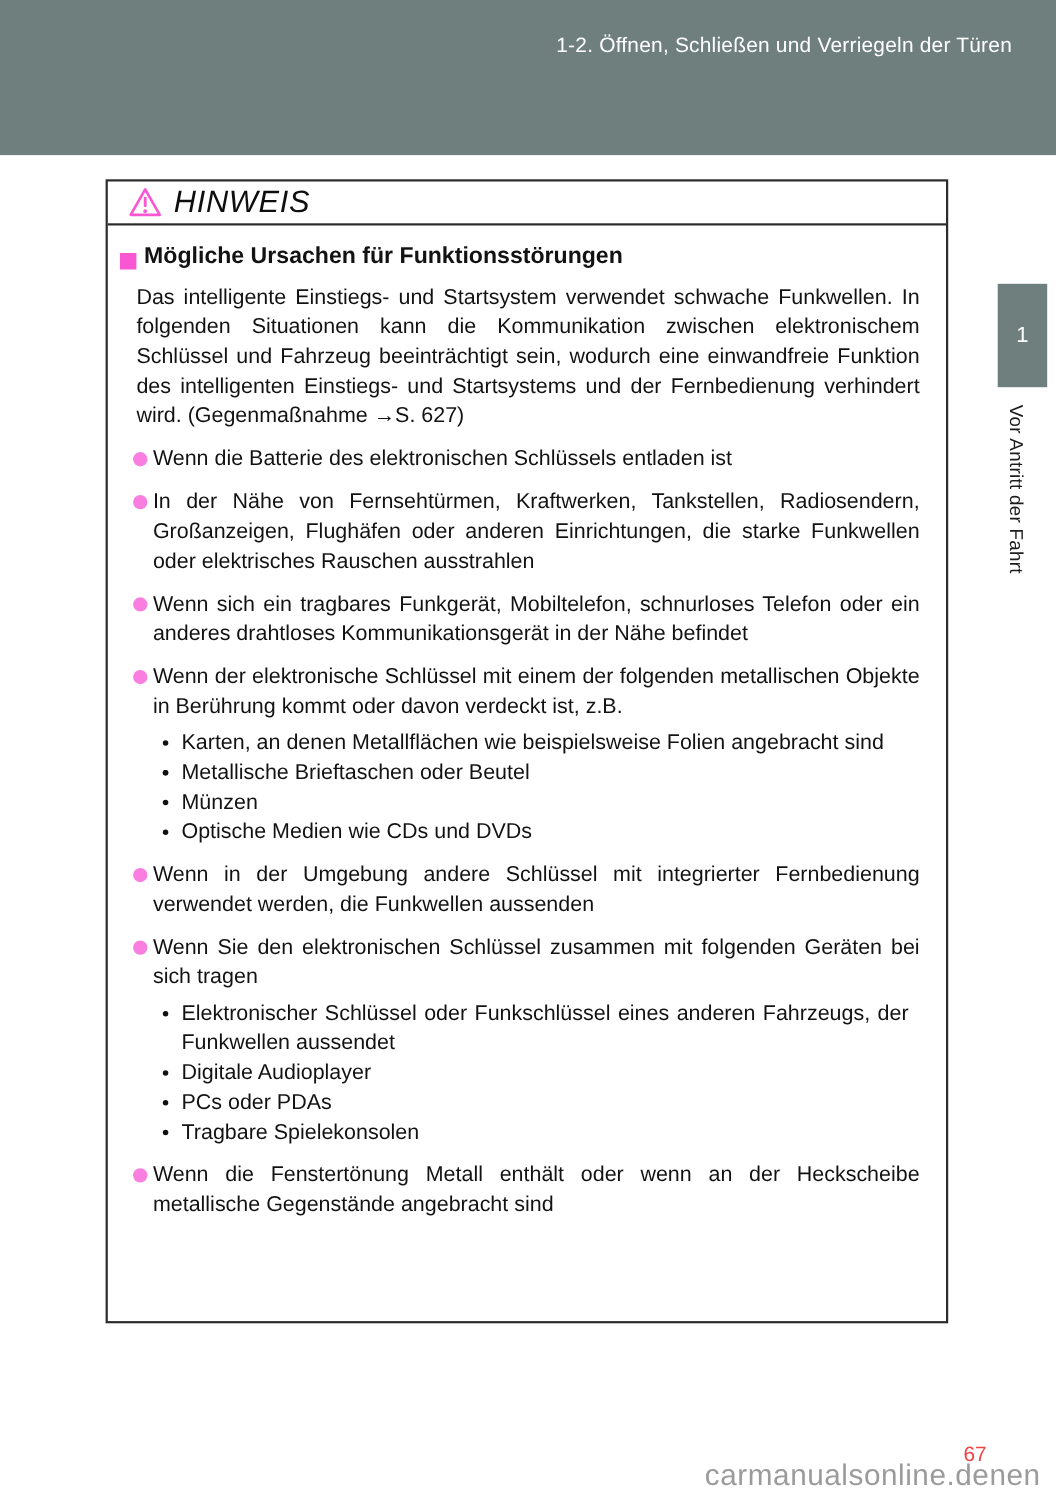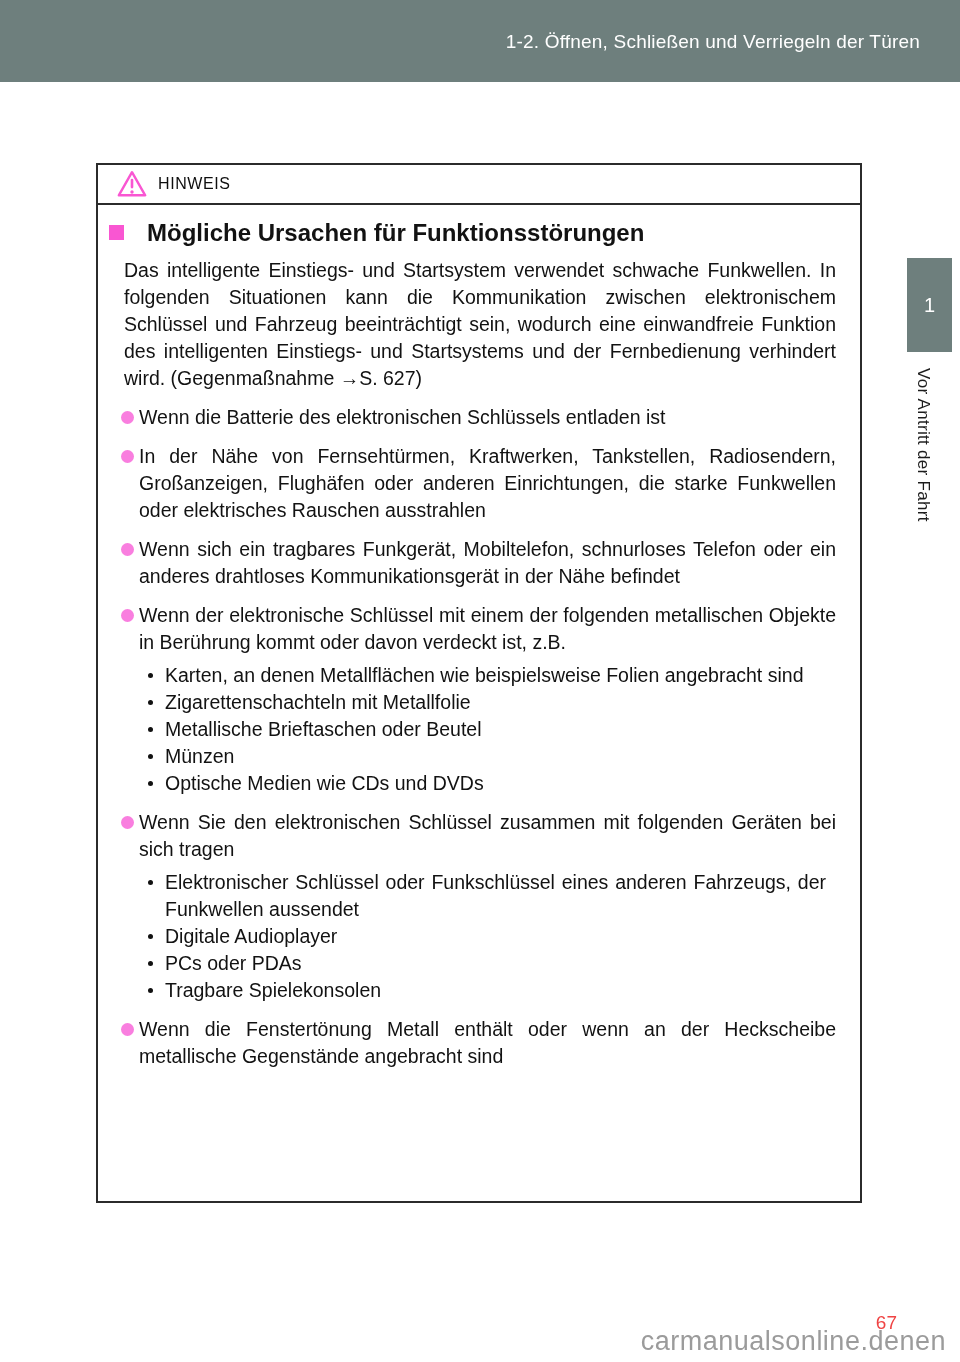--- a/index.html
+++ b/index.html
@@ -11,21 +11,21 @@
     width: 960px;
     height: 1362px;
     background: #ffffff;
     overflow: hidden;
   }
 
   
   .band {
     position: absolute;
     left: 0; top: 0;
-    width: 960px; height: 82px;
+    width: 960px; height: 141px;
     background: var(--band, #6e7f7d);
   }
   .band-title {
     position: absolute;
     top: 31px; right: 40px;
     font-size: 19px;
     letter-spacing: 0.2px;
     color: #ffffff;
     white-space: nowrap;
   }
@@ -61,38 +61,39 @@
   .notice-header {
     height: 40px;
     border-bottom: 2px solid #2b2b2b;
     display: flex;
     align-items: center;
     gap: 11px;
     padding-left: 19px;
   }
   .warn-svg { display: block; }
   .notice-title {
-    font-size: 16px;
+    font-size: 28px;
     color: #0e0e0e;
     letter-spacing: 0.6px;
+    font-style: italic;
   }
   .notice-body {
     padding: 16px 24px 0 26px;
     font-size: 19.5px;
     line-height: 27px;
     color: #121212;
   }
 
   .section-heading {
     display: flex;
-    align-items: flex-start;
-    gap: 23px;
+    align-items: flex-end;
+    gap: 7px;
     margin-left: -15px;
     font-weight: bold;
-    font-size: 24px;
+    font-size: 21px;
     line-height: 24px;
   }
   .sq {
     flex: 0 0 auto;
     width: 15px; height: 15px;
     margin-top: 4px;
     background: var(--accent_pink, #f956d2);
   }
 
   .intro {
@@ -174,25 +175,26 @@
       </div>
 
       <p class="intro">Das intelligente Einstiegs- und Startsystem verwendet schwache Funkwellen. In folgenden Situationen kann die Kommunikation zwischen elektronischem Schlüssel und Fahrzeug beeinträchtigt sein, wodurch eine einwandfreie Funktion des intelligenten Einstiegs- und Startsystems und der Fernbedienung verhindert wird. (Gegenmaßnahme →S. 627)</p>
 
       <div>
           <div class="item"><span class="dot1"></span><span>Wenn die Batterie des elektronischen Schlüssels entladen ist</span></div>
           <div class="item"><span class="dot1"></span><span>In der Nähe von Fernsehtürmen, Kraftwerken, Tankstellen, Radiosendern, Großanzeigen, Flughäfen oder anderen Einrichtungen, die starke Funkwellen oder elektrisches Rauschen ausstrahlen</span></div>
           <div class="item"><span class="dot1"></span><span>Wenn sich ein tragbares Funkgerät, Mobiltelefon, schnurloses Telefon oder ein anderes drahtloses Kommunikationsgerät in der Nähe befindet</span></div>
           <div class="item"><span class="dot1"></span><span>Wenn der elektronische Schlüssel mit einem der folgenden metallischen Objekte in Berührung kommt oder davon verdeckt ist, z.B.</span><div class="sub">
               <div class="subitem"><span class="dot2"></span><span>Karten, an denen Metallflächen wie beispielsweise Folien angebracht sind</span></div>
-              <div class="subitem"><span class="dot2"></span><span>Zigarettenschachteln mit Metallfolie</span></div>
+              <div class="subitem"><span class="dot2"></span></div>
               <div class="subitem"><span class="dot2"></span><span>Metallische Brieftaschen oder Beutel</span></div>
               <div class="subitem"><span class="dot2"></span><span>Münzen</span></div>
               <div class="subitem"><span class="dot2"></span><span>Optische Medien wie CDs und DVDs</span></div>
             </div></div>
+          <div class="item"><span class="dot1"></span><span>Wenn in der Umgebung andere Schlüssel mit integrierter Fernbedienung verwendet werden, die Funkwellen aussenden</span></div>
           <div class="item"><span class="dot1"></span><span>Wenn Sie den elektronischen Schlüssel zusammen mit folgenden Geräten bei sich tragen</span><div class="sub">
               <div class="subitem"><span class="dot2"></span><span>Elektronischer Schlüssel oder Funkschlüssel eines anderen Fahrzeugs, der Funkwellen aussendet</span></div>
               <div class="subitem"><span class="dot2"></span><span>Digitale Audioplayer</span></div>
               <div class="subitem"><span class="dot2"></span><span>PCs oder PDAs</span></div>
               <div class="subitem"><span class="dot2"></span><span>Tragbare Spielekonsolen</span></div>
             </div></div>
           <div class="item"><span class="dot1"></span><span>Wenn die Fenstertönung Metall enthält oder wenn an der Heckscheibe metallische Gegenstände angebracht sind</span></div>
         </div>
     </div>
   </div>

